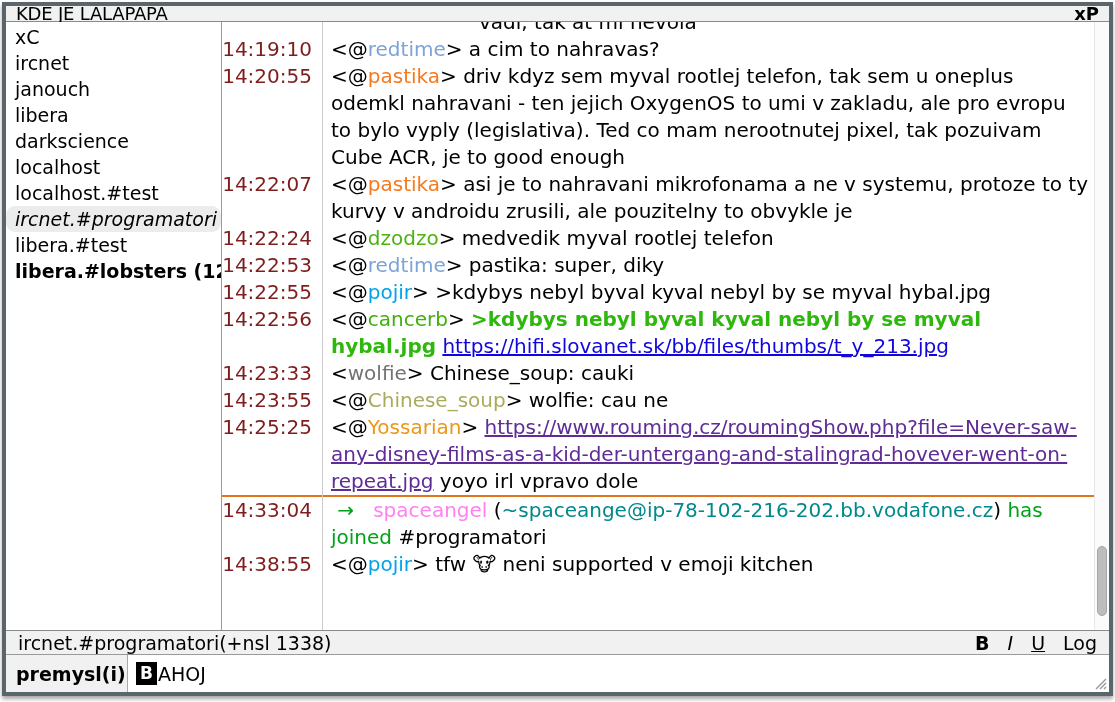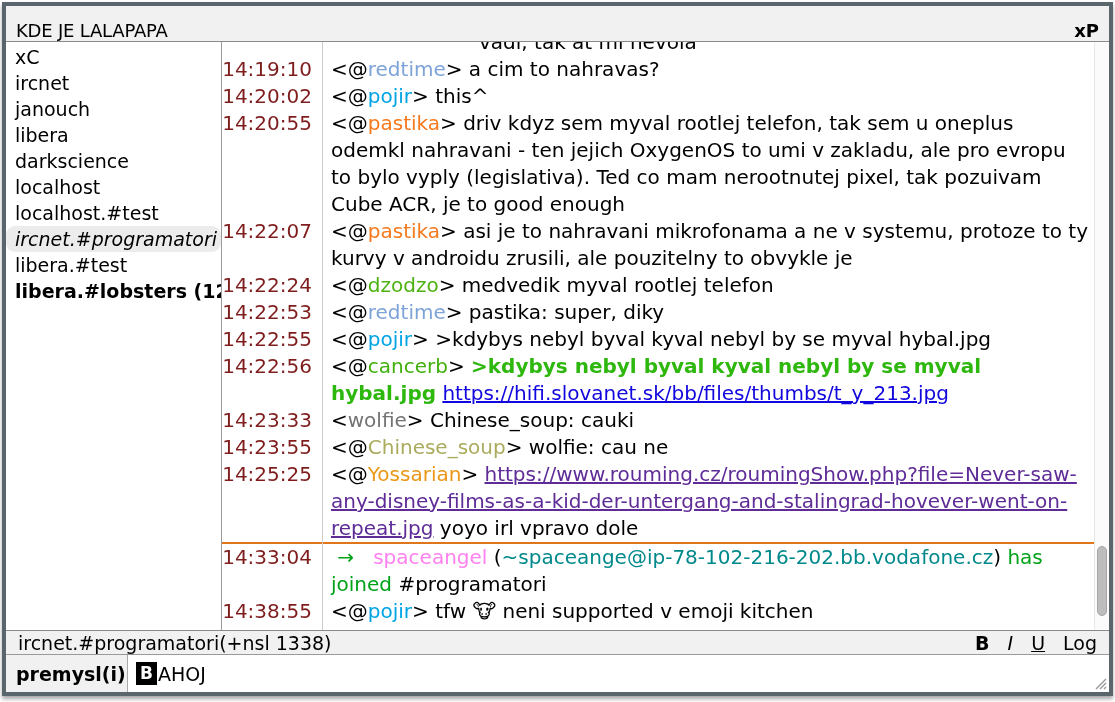--- a/index.html
+++ b/index.html
@@ -4,22 +4,22 @@
 <style>
   * { margin:0; padding:0; box-sizing:border-box; }
   html,body { width:1115px; height:702px; background:#ffffff; font-family:"DejaVu Sans",sans-serif; }
   .window {
     position:absolute; left:2px; top:2px; width:1111px; height:694px;
     border:4px solid #5b656c; background:#fff;
     box-shadow:0 3px 4px rgba(0,0,0,.35);
     display:flex; flex-direction:column; overflow:hidden;
   }
   
-  .titlebar { height:36px; flex:none; background:#f1f1f1; border-bottom:1px solid #8a8a8a;
-    display:flex; align-items:flex-end; padding:0 10px; font-size:18px; color:#000; }
+  .titlebar { height:16px; flex:none; background:#f1f1f1; border-bottom:1px solid #8a8a8a;
+    display:flex; align-items:center; padding:0 10px; font-size:18px; color:#000; }
   .titlebar .title { flex:1; letter-spacing:-0.2px; }
   .titlebar .ctrl { font-weight:bold; cursor:pointer; }
   
   .main { flex:1; display:flex; min-height:0; }
   .sidebar { width:216px; flex:none; border-right:1px solid #9a9a9a; background:#fff; padding-top:2px; overflow:hidden; }
   .sb-item { font-size:19px; line-height:26px; padding:0 9px; white-space:nowrap; color:#000; cursor:pointer; }
   .sb-item.active { font-style:italic; background:#ececec;border-radius:9px; }
   .sb-item.unread { font-weight:bold; }
   
   .chat { flex:1; position:relative; overflow:hidden; background:#fff; min-width:0; }
@@ -79,24 +79,20 @@
 
     <div class="chat">
       <div class="chat-scroll">
           <div class="msg-row">
             <div class="ts"></div>
             <div class="body" style="padding-left: 157px;"><span class="p-plain">vadi, tak at mi nevola</span></div>
           </div>
           <div class="msg-row">
             <div class="ts">14:19:10</div>
             <div class="body"><span class="p-plain">&lt;@</span><span class="p-nick" style="color: rgb(125, 163, 216);">redtime</span><span class="p-plain">&gt; a cim to nahravas?</span></div>
-          </div>
-          <div class="msg-row">
-            <div class="ts">14:20:02</div>
-            <div class="body"><span class="p-plain">&lt;@</span><span class="p-nick" style="color: rgb(0, 164, 228);">pojir</span><span class="p-plain">&gt; this^</span></div>
           </div>
           <div class="msg-row">
             <div class="ts">14:20:55</div>
             <div class="body"><span class="p-plain">&lt;@</span><span class="p-nick" style="color: rgb(246, 121, 29);">pastika</span><span class="p-plain">&gt; driv kdyz sem myval rootlej telefon, tak sem u oneplus odemkl nahravani - ten jejich OxygenOS to umi v zakladu, ale pro evropu to bylo vyply (legislativa). Ted co mam nerootnutej pixel, tak pozuivam Cube ACR, je to good enough</span></div>
           </div>
           <div class="msg-row">
             <div class="ts">14:22:07</div>
             <div class="body"><span class="p-plain">&lt;@</span><span class="p-nick" style="color: rgb(246, 121, 29);">pastika</span><span class="p-plain">&gt; asi je to nahravani mikrofonama a ne v systemu, protoze to ty kurvy v androidu zrusili, ale pouzitelny to obvykle je</span></div>
           </div>
           <div class="msg-row">

